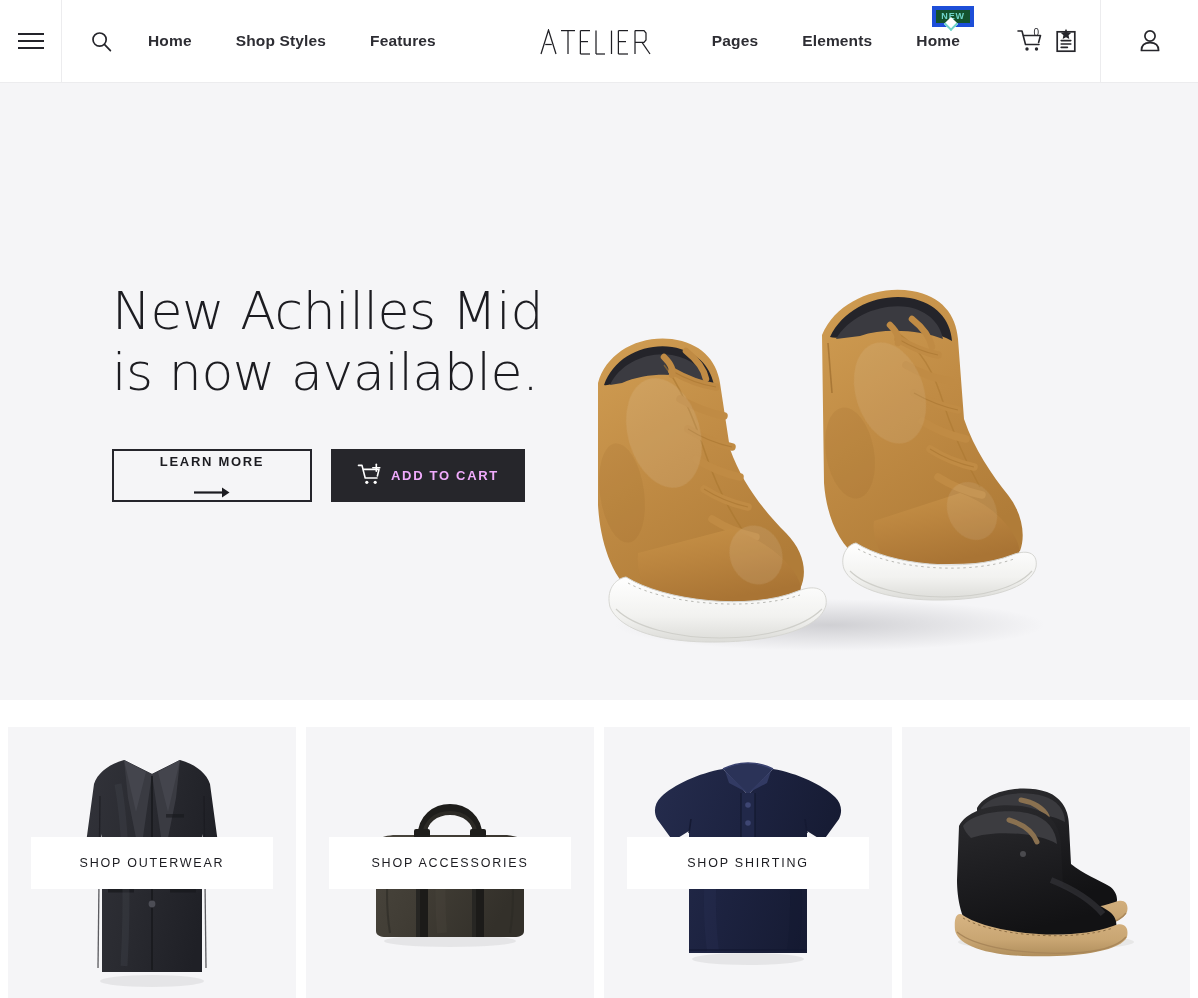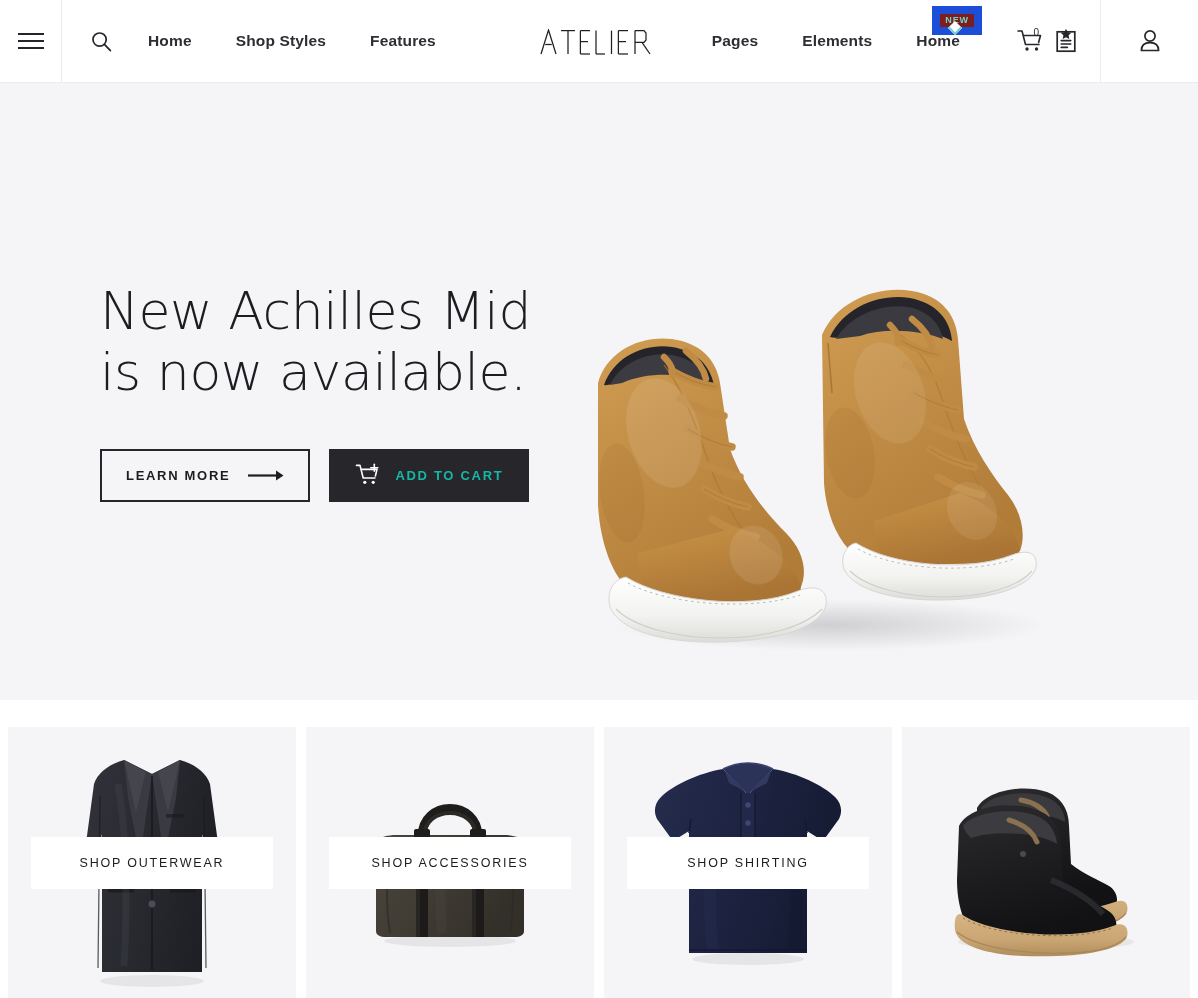--- a/index.html
+++ b/index.html
@@ -96,22 +96,22 @@
     white-space: nowrap;
     position: relative;
     line-height: 1;
   }
 
   .nav-demos-wrap { position: relative; display: inline-block; }
   .new-badge {
     position: absolute;
     left: 16px;
     top: -26px;
-    background: #7f1d1d;
-    border: 8px solid #1d4ed8;
+    background: #14532d;
+    border: 4px solid #1d4ed8;
     color: #6fd4c9;
     font-size: 9px;
     font-weight: 700;
     letter-spacing: 0.8px;
     padding: 2px 5px 1.5px;
     line-height: 1;
     white-space: nowrap;
   }
   .new-badge:after {
     content: "";
@@ -144,20 +144,21 @@
   }
 
   
   .hero {
     height: 617px;
     background: #f5f5f7;
     position: relative;
     display: flex;
     align-items: center;
     overflow: hidden;
+    padding-left: 12px;
   }
 
   .hero-copy {
     margin-left: 100px;
     width: 470px;
     position: relative;
     z-index: 3;
   }
 
   .hero-title {
@@ -187,26 +188,27 @@
     cursor: pointer;
     user-select: none;
   }
   .btn-outline {
     border: 2px solid #25252b;
     background: transparent;
     color: #1c1c21;
     padding: 0 24px;
     gap: 18px;
     min-width: 200px;
+    flex-direction: column;
   }
   .btn-solid {
     background: #26262b;
-    color: #14b8a6;
+    color: #f0abfc;
     padding: 0 26px;
-    gap: 13px;
+    gap: 7px;
   }
   .arrow-ico { display: block; }
 
   
   .hero-shoes {
     position: absolute;
     left: 560px;
     top: 160px;
     width: 540px;
     height: 420px;

